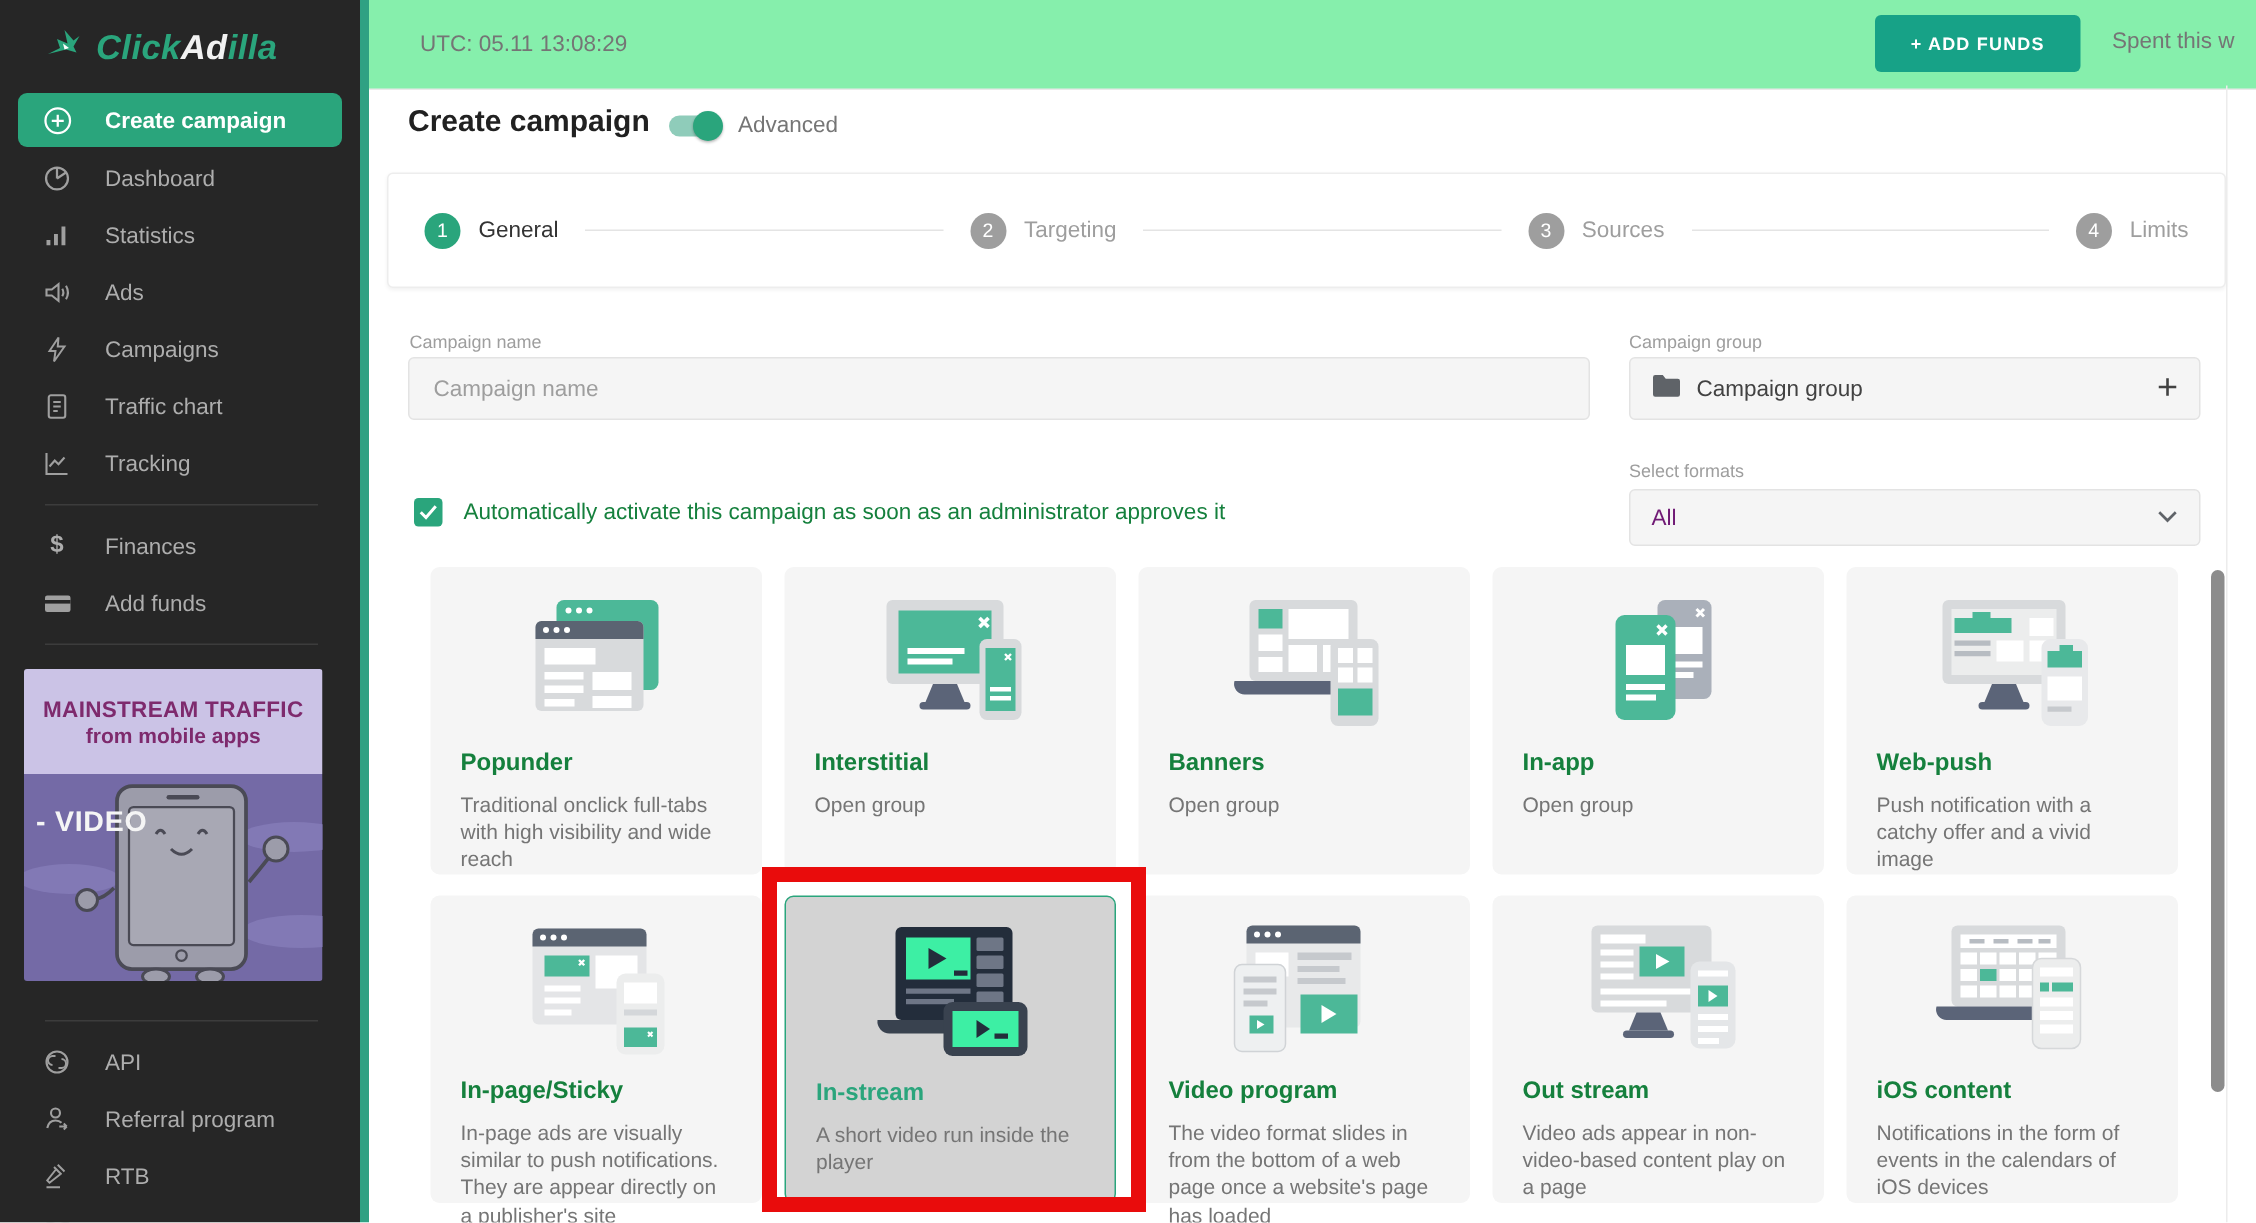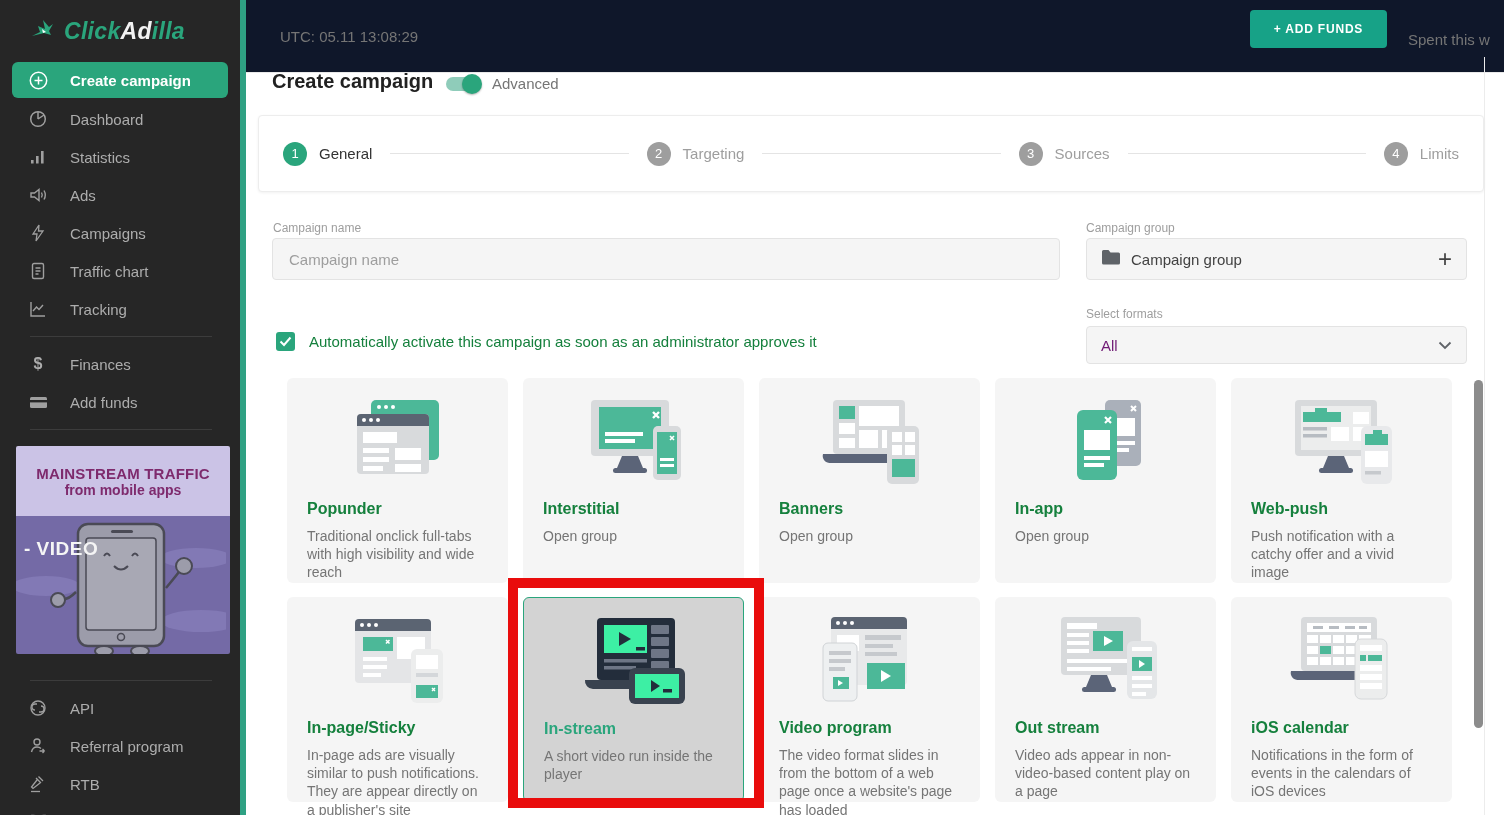--- a/index.html
+++ b/index.html
@@ -12,37 +12,37 @@
   .accent-strip { width:6px; height:815px; background:#2fa183; flex:0 0 6px; }
   .logo { height:62px; display:flex; align-items:center; padding-left:30px; gap:8px; }
   .logo-text { font-size:23px; font-weight:700; font-style:italic; letter-spacing:.3px; }
   .logo-text .t1 { color:#2aa57c; } .logo-text .t2 { color:#f2f2f2; } .logo-text .t3 { color:#2aa57c; }
   .side-item { height:38px; display:flex; align-items:center; padding-left:28px; gap:22px;
     font-size:15px; color:#adadad; cursor:pointer; }
   .side-item .ic { width:20px; display:flex; justify-content:center; }
   .side-item.active { background:#2aa57c; color:#fff; font-weight:700; margin:0 12px 2px 12px;
     border-radius:6px; height:36px; padding-left:16px; gap:22px; }
   .side-divider { height:1px; background:#3c3c3c; margin:8px 28px 8px 30px; }
-  .ad-banner { width:214px; height:208px; margin:16px 0 0 16px; position:relative; overflow:hidden; border-radius:2px; }
+  .ad-banner { width:199px; height:208px; margin:16px 0 0 16px; position:relative; overflow:hidden; border-radius:2px; }
   .ad-top { height:70px; background:#cbc3e6; display:flex; flex-direction:column; align-items:center; justify-content:center; }
   .ad-top .l1 { color:#7e2a6d; font-weight:700; font-size:15px; letter-spacing:.2px; }
   .ad-top .l2 { color:#7e2a6d; font-weight:700; font-size:14px; }
   .ad-bottom { height:138px; background:#746aa6; position:relative; }
   .ad-video { position:absolute; left:8px; top:22px; color:#f5f5f5; font-weight:700; font-size:19px; letter-spacing:.5px; }
   .dollar { font-size:16px; font-weight:700; color:#adadad; }
 
   
   .main { position:relative; flex:1; height:815px; background:#fff; }
-  .topbar { position:absolute; left:0; top:0; right:0; height:73px; background:#0f172a;
+  .topbar { position:absolute; left:0; top:0; right:0; height:60px; background:#86efac;
     border-bottom:1px solid #e9e9e9; display:flex; align-items:center; }
   .utc { margin-left:34px; font-size:15px; color:#757575; }
   .add-funds { position:absolute; left:1004px; top:10px; width:137px; height:38px; background:#17a287;
     color:#fff; border:none; border-radius:4px; font-size:12px; font-weight:700; letter-spacing:.8px;
     font-family:"Liberation Sans", sans-serif; cursor:pointer; }
-  .spent { position:absolute; left:1162px; top:19px; font-size:15px; color:#757575; white-space:nowrap;margin-top:12px; }
+  .spent { position:absolute; left:1162px; top:19px; font-size:15px; color:#757575; white-space:nowrap; }
 
   .page-title { position:absolute; left:26px; top:70px; font-size:20px; font-weight:700; color:#212121; }
   .toggle-wrap { position:absolute; left:200px; top:75px; display:flex; align-items:center; gap:12px; }
   .toggle { width:34px; height:14px; background:#8fccba; border-radius:8px; position:relative; cursor:pointer; }
   .toggle .knob { position:absolute; right:-2px; top:-3px; width:20px; height:20px; border-radius:50%;
     background:#2aa57c; box-shadow:0 1px 2px rgba(0,0,0,.3); }
   .toggle-label { font-size:15px; color:#757575; }
 
   .stepper { position:absolute; left:12px; top:115px; width:1226px; height:77px; background:#fff;
     border:1px solid #ededed; border-radius:4px; box-shadow:0 1px 3px rgba(0,0,0,.06);
@@ -573,21 +573,21 @@
             <g fill="#fff">
               <rect x="93" y="30" width="22" height="6"></rect>
                 <rect x="93" y="50" width="22" height="6"></rect>
                 <rect x="93" y="59" width="22" height="6"></rect>
                 <rect x="93" y="68" width="22" height="6"></rect>
             </g>
             <rect x="93" y="40" width="6" height="6" fill="#4cb898"></rect>
             <rect x="101" y="40" width="14" height="6" fill="#4cb898"></rect>
           </svg>
         </div>
-        <div class="card-title">iOS calendar</div>
+        <div class="card-title">iOS content</div>
         <div class="card-desc">Notifications in the form of events in the calendars of iOS devices</div>
       </div>
 
     </div>
 
     <div class="red-highlight"></div>
     <div class="edge-line"></div>
     <div class="scroll-thumb"></div>
   </div>
 </div>

